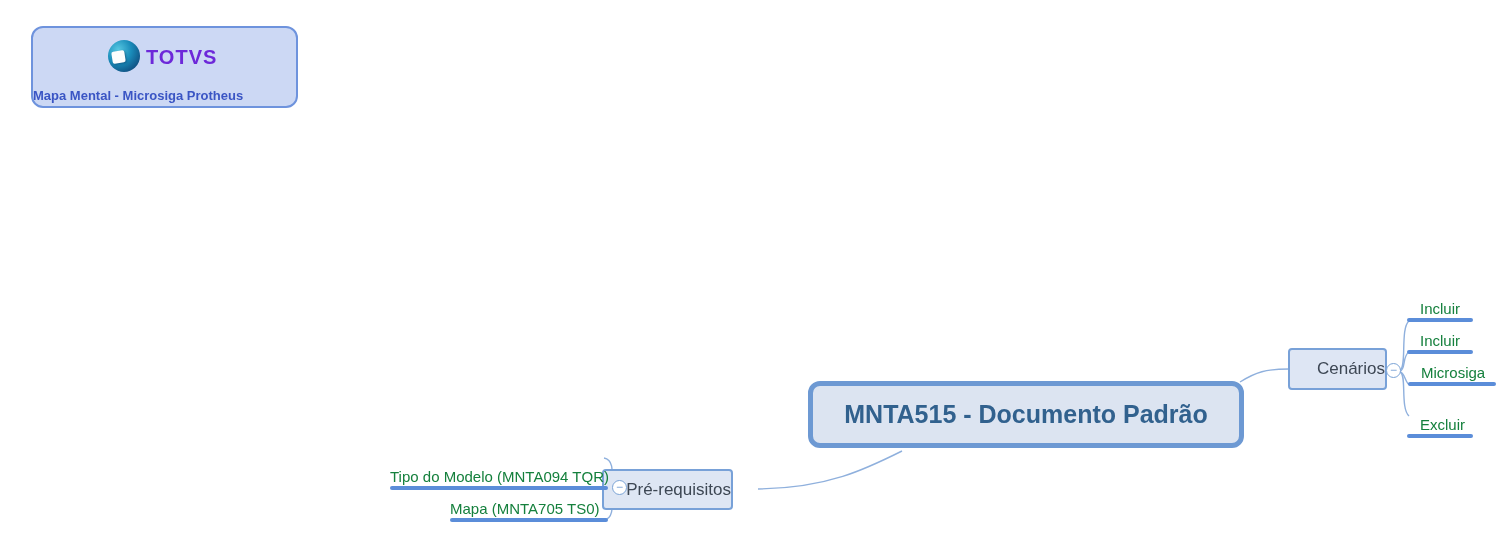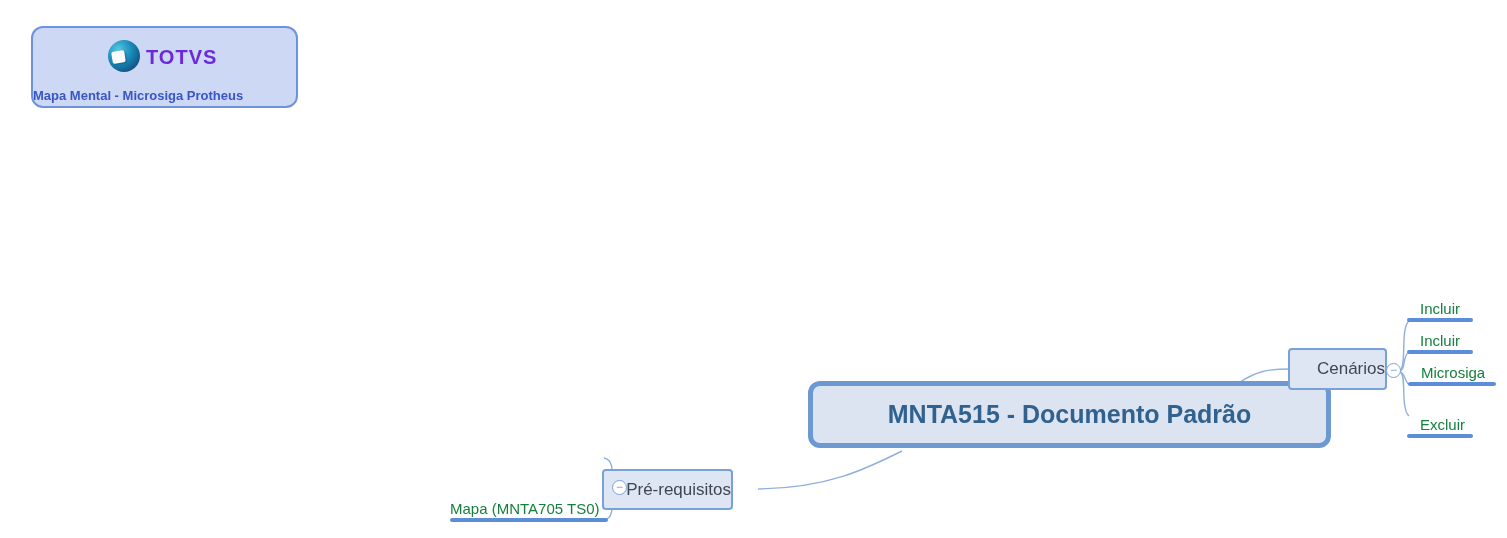--- a/index.html
+++ b/index.html
@@ -32,21 +32,21 @@
     position:absolute;left:113px;top:14px;height:30px;line-height:30px;
     font-size:20px;font-weight:800;letter-spacing:1px;color:#6d28d9;
   }
   .logo-subtitle{
     position:absolute;left:0;top:60px;width:100%;text-align:left;
     font-size:13px;font-weight:bold;color:#3a55c4;
   }
 
   
   .root-node{
-    position:absolute;left:808px;top:381px;width:523px;height:67px;box-sizing:border-box;
+    position:absolute;left:808px;top:381px;width:436px;height:67px;box-sizing:border-box;
     background:#dce4f1;border:5px solid #6d99d3;border-radius:12px;
     display:flex;align-items:center;justify-content:center;z-index:2;
   }
   .root-node span{font-size:25px;font-weight:bold;color:#31618e;white-space:nowrap;}
 
   .branch-node{
     position:absolute;box-sizing:border-box;
     background:#dee6f4;border:2px solid #78a1d8;border-radius:4px;
     display:flex;align-items:center;justify-content:flex-end;z-index:2;
   }
@@ -129,18 +129,22 @@
     <div class="leaf-underline"></div>
   </div>
 
   <div class="branch-node node-prereq">
     <span>Pré-requisitos</span>
   </div>
   <div class="toggle" style="left:612px;top:480px;">
     <span class="minus">−</span>
   </div>
 
+  <div class="leaf left" style="left:390px;top:468px;width:218px;">
+    <span class="leaf-label">Tipo do Modelo (MNTA094 TQR)</span>
+    <div class="leaf-underline"></div>
+  </div>
   <div class="leaf left" style="left:450px;top:500px;width:158px;">
     <span class="leaf-label">Mapa (MNTA705 TS0)</span>
     <div class="leaf-underline"></div>
   </div>
 
 </div>
 
 </body></html>

